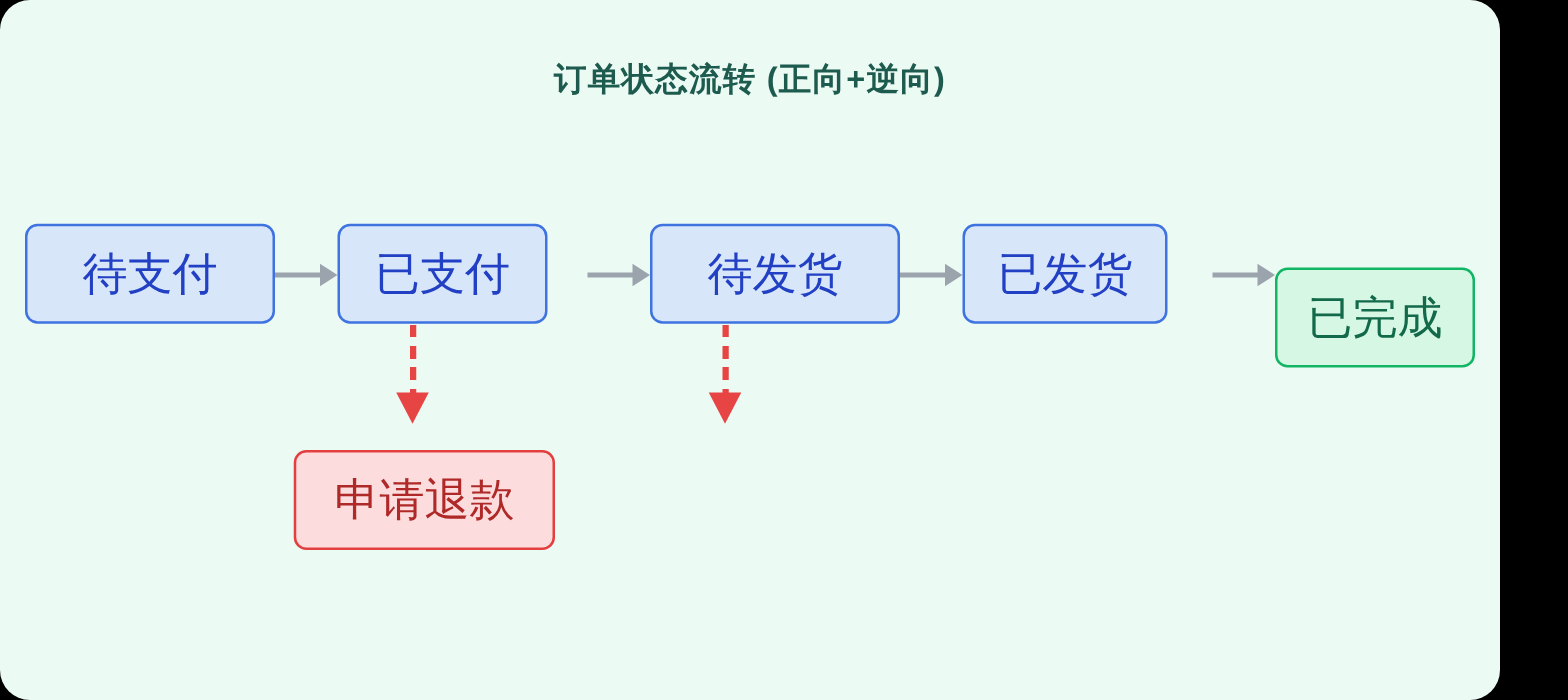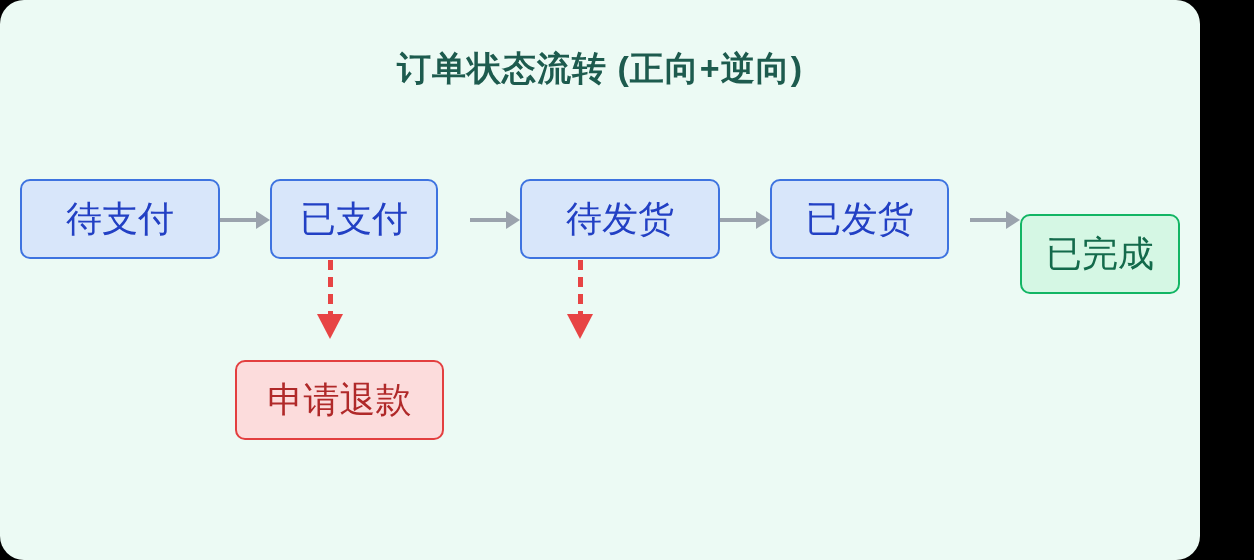--- a/index.html
+++ b/index.html
@@ -34,21 +34,21 @@
     width: 1200px;
     height: 560px;
     background: var(--panel-bg);
     border-radius: 24px;
   }
   .title {
     position: absolute;
     left: 0; top: 46px;
     width: 1200px;
     text-align: center;
-    font-size: 34px;
+    font-size: 26px;
     font-weight: bold;
     color: var(--title-text);
     letter-spacing: 1px;
   }
 
   .node {
     position: absolute;
     top: 179px;
     height: 80px;
     border-radius: 10px;
@@ -71,21 +71,21 @@
   .node.danger {
     top: 360px;
     background: var(--danger-bg);
     border: 2px solid var(--danger-border);
     color: var(--danger-text);
   }
 
   .n0 { left: 20px;  width: 200px; }
   .n1 { left: 270px; width: 168px; }
   .n2 { left: 520px; width: 200px; }
-  .n3 { left: 770px; width: 179px; }
+  .n3 { left: 770px; width: 164px; }
   .n4 { left: 1020px; width: 160px; }
   .r0 { left: 235px; width: 209px; }
   .r1 { left: 481px; width: 199px; }
 
   
   .h-arrow {
     position: absolute;
     top: 203px;
     width: 50px;
     height: 34px;

